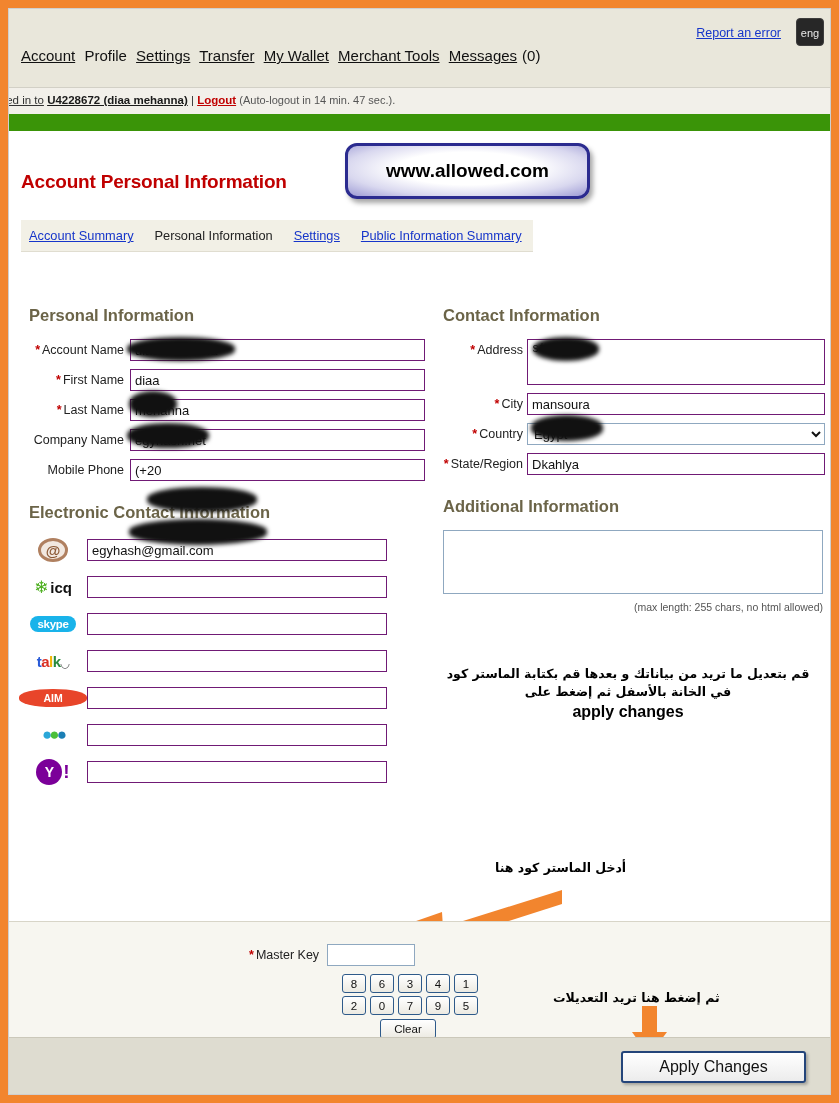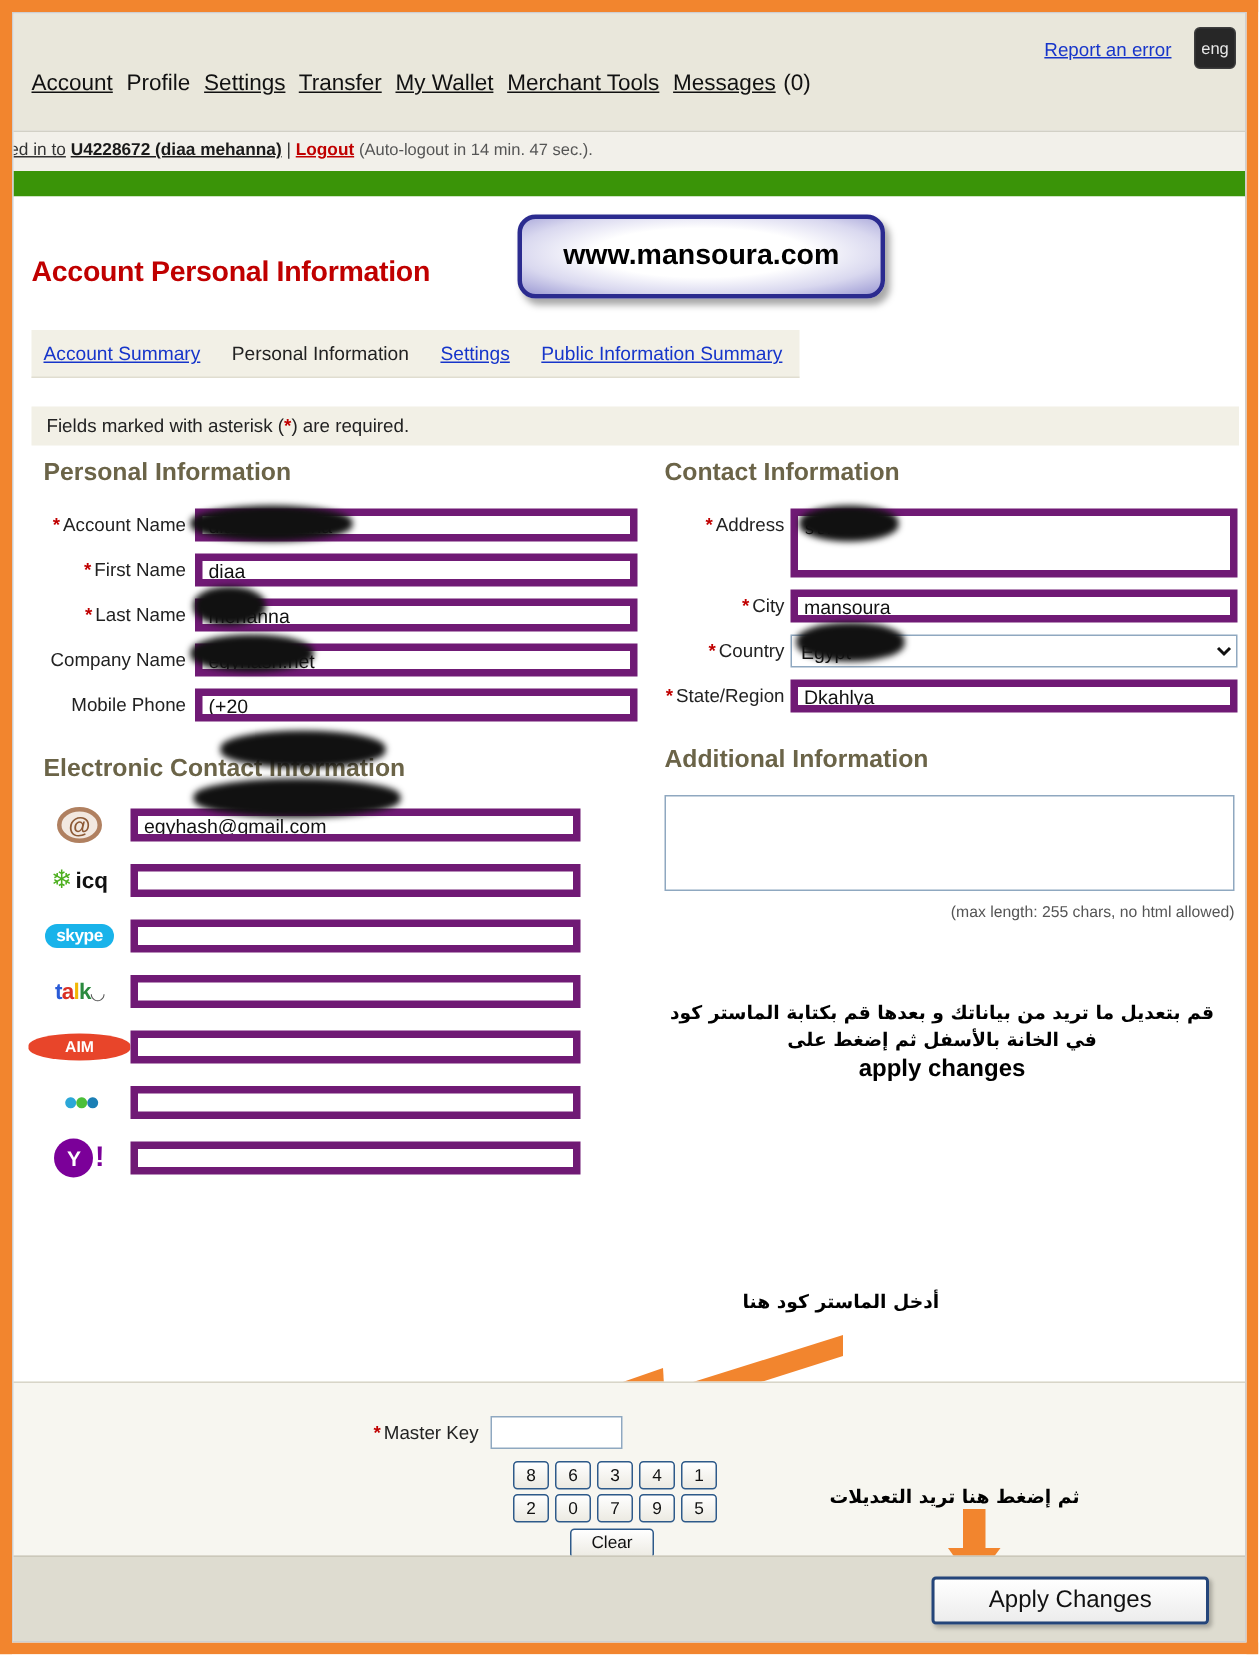--- a/index.html
+++ b/index.html
@@ -139,21 +139,21 @@
     font-size:12.5px; color:#222; text-align:right;
     padding-top:4px; line-height:15px;
   }
   .lbl-l { width:105px; margin-right:6px; }
   .lbl-r { width:90px;  margin-right:4px; }
   .req { color:#c00000; font-weight:bold; margin-right:2px; }
 
   input.txt, textarea.txt {
     font-family:"Liberation Sans", sans-serif;
     font-size:13px; color:#111;
-    border:5px solid #701a75;
+    border:1px solid #701a75;
     background:#ffffff;
     padding:2px 4px;
     outline:none;
   }
   input.txt { height:22px; }
   .in-l { width:295px; }
   .in-r { width:298px; }
   select.sel {
     font-family:"Liberation Sans", sans-serif;
     font-size:13px; color:#111;
@@ -333,35 +333,30 @@
     </div>
   </div>
 
   <div class="greenband"></div>
 
   <div class="body-area">
 
     <div class="page-title">Account Personal Information</div>
 
     <div class="logo-box">
-      <div class="logo-text">www.mansoura.com</div>
+      <div class="logo-text">www.allowed.com</div>
     </div>
 
     <div class="tabstrip">
       <a>Account Summary</a>
       <a class="active">Personal Information</a>
       <a>Settings</a>
       <a>Public Information Summary</a>
     </div>
 
-    <div class="reqnote">
-      <span>Fields marked with asterisk (</span>
-        <span class="star">*</span>
-        <span>) are required.</span>
-    </div>
 
     <div class="col-left">
 
       <div class="section-title">Personal Information</div>
 
       <div style="position:relative;">
 
         <div class="field-row">
           <div class="field-label lbl-l"><span class="req">*</span><span>Account Name</span></div>
           <input class="txt in-l" value="diaa mehanna" style="">

